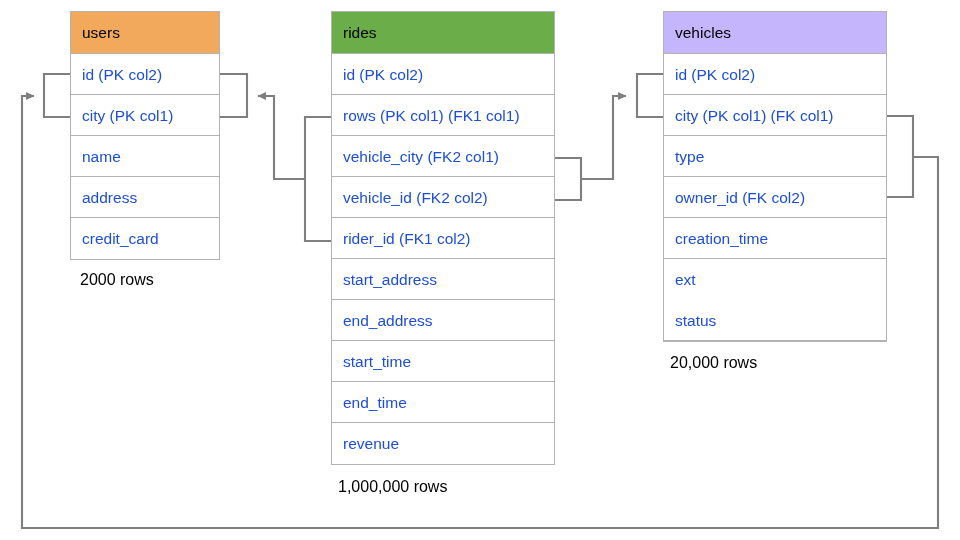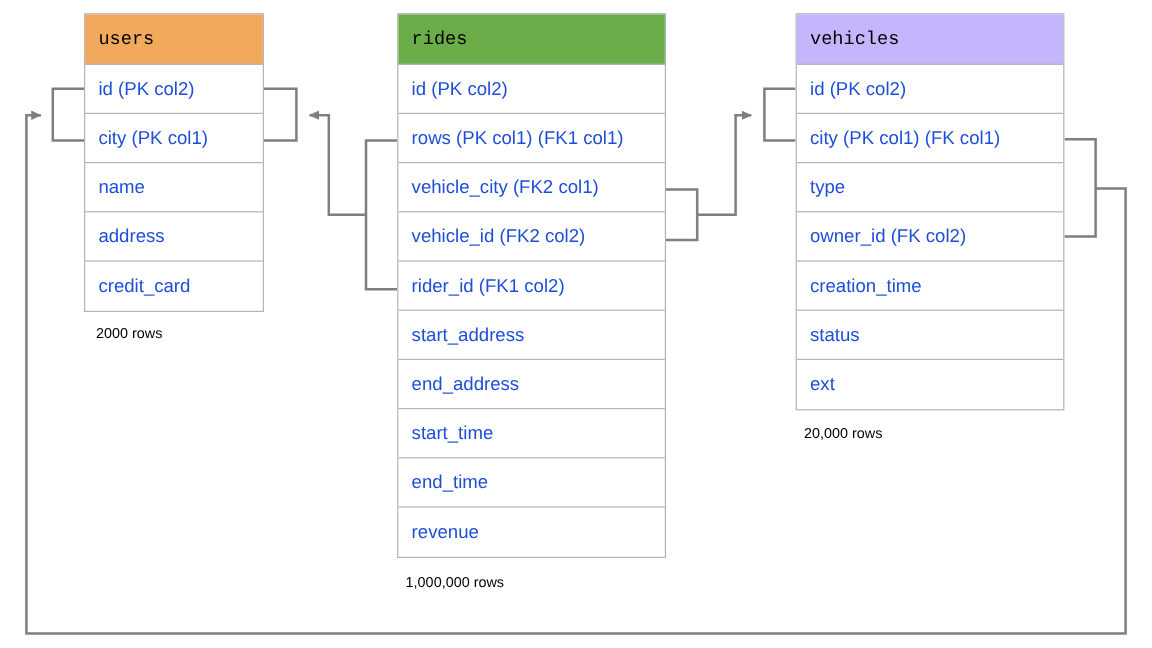--- a/index.html
+++ b/index.html
@@ -27,39 +27,38 @@
   .er-header {
     box-sizing: border-box;
     height: 42px;
     line-height: 42px;
     padding: 0 0 0 11px;
     font-size: 15.5px;
     color: #000000;
     border-bottom: 1px solid #b3b3b3;
     white-space: nowrap;
     overflow: hidden;
-    font-family: Liberation Mono, monospace;
   }
   .er-row {
     box-sizing: border-box;
     height: 41px;
     line-height: 41px;
     padding: 0 0 0 11px;
     font-size: 15.5px;
     color: #1d4ed8;
     border-bottom: 1px solid #b3b3b3;
     white-space: nowrap;
     overflow: hidden;
   }
   .er-row.last {
     border-bottom: none;
   }
   .row-count {
     position: absolute;
-    font-size: 12px;
+    font-size: 16px;
     color: #000000;
     white-space: nowrap;
   }
   #wires {
     position: absolute;
     left: 0;
     top: 0;
     width: 960px;
     height: 540px;
     pointer-events: none;
@@ -131,18 +130,18 @@
   </div>
   <div class="row-count" id="rc-rides">1,000,000 rows</div>
 
   <div class="er-table" id="tbl-vehicles">
     <div class="er-header" style="background:#c4b5fd">vehicles</div>
     <div class="er-row">id (PK col2)</div>
     <div class="er-row">city (PK col1) (FK col1)</div>
     <div class="er-row">type</div>
     <div class="er-row">owner_id (FK col2)</div>
     <div class="er-row">creation_time</div>
+    <div class="er-row last">ext</div>
     <div class="er-row">status</div>
-    <div class="er-row last">ext</div>
   </div>
   <div class="row-count" id="rc-vehicles">20,000 rows</div>
 
 </div>
 
 </body></html>

